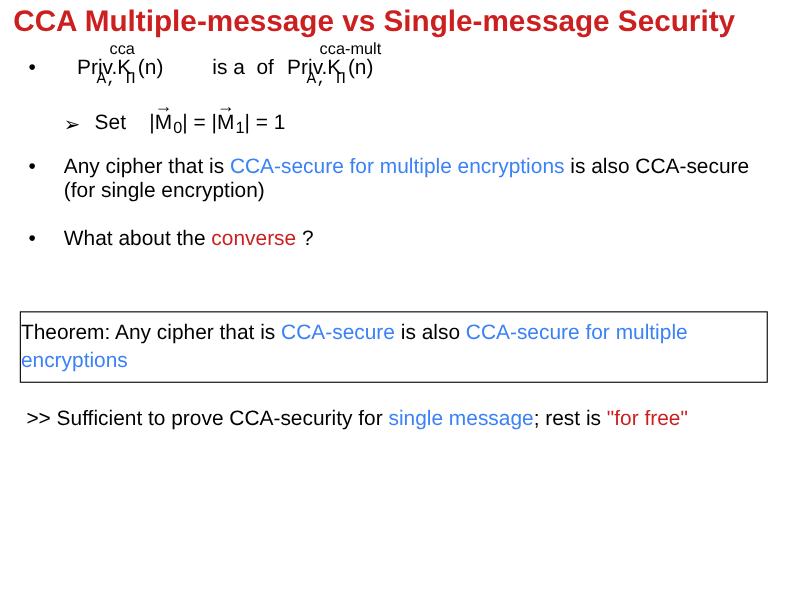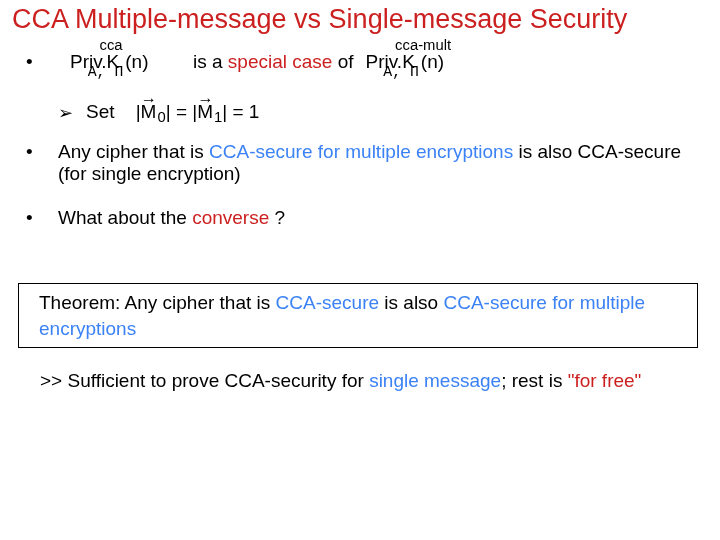--- a/index.html
+++ b/index.html
@@ -10,21 +10,21 @@
     font-family: Arial, Helvetica, sans-serif;
     font-size: 19px;
     color: #000;
     background: #fff;
     padding: 4px 12px 8px 12px;
     overflow: hidden;
   }
   .title {
     color: #cc2020;
     font-size: 27px;
-    font-weight: normal;
+    font-weight: bold;
     margin: 0 0 16px 0;
   }
   .bullets {
     list-style: none;
     margin: 0;
     padding: 0;
   }
   .b1 {
     margin: 0 0 18px 0;
     padding: 0 0 0 46px;
@@ -83,26 +83,26 @@
     left: 0;
     top: -0.72em;
     font-size: 0.85em;
     line-height: 1;
   }
   .subn { position: relative; top: 0.28em; font-size: 0.78em; margin-left: 1px; }
   .blue { color: #3b82f6; }
   .red  { color: #cc1f1f; }
   .thm-box {
     border: 1px solid #000;
-    padding: 6px 8px 6px 20px;
+    padding: 6px 8px 6px 0;
     margin: 54px 10px 0 6px;
     line-height: 1.35;
   }
   .footnote {
-    margin: 22px 0 0 28px;
+    margin: 22px 0 0 12px;
   }
   .exp-row { display: flex; align-items: baseline; flex-wrap: nowrap; }
   .priv-wrap { width: 125px; display: inline-block; position: relative; }
   .priv-wrap2 { width: 110px; display: inline-block; position: relative; }
 </style>
 </head>
 <body>
 
 <div class="title">CCA Multiple-message vs Single-message Security</div>
 
@@ -115,21 +115,20 @@
       <span class="priv-wrap">
         <span class="privk">
           <span class="main">Priv.K</span>
           <span class="sup">cca</span>
           <span class="subsc">A, Π</span>
           <span class="arg">(n)</span>
         </span>
       </span>
       <span>is a</span>
       <span>&nbsp;</span>
-      <span class="red">special case</span>
       <span>&nbsp;</span>
       <span>of</span>
       <span style="width:10px;display:inline-block"></span>
       <span class="priv-wrap2">
         <span class="privk">
           <span class="main">Priv.K</span>
           <span class="sup">cca-mult</span>
           <span class="subsc">A, Π</span>
           <span class="arg">(n)</span>
         </span>

